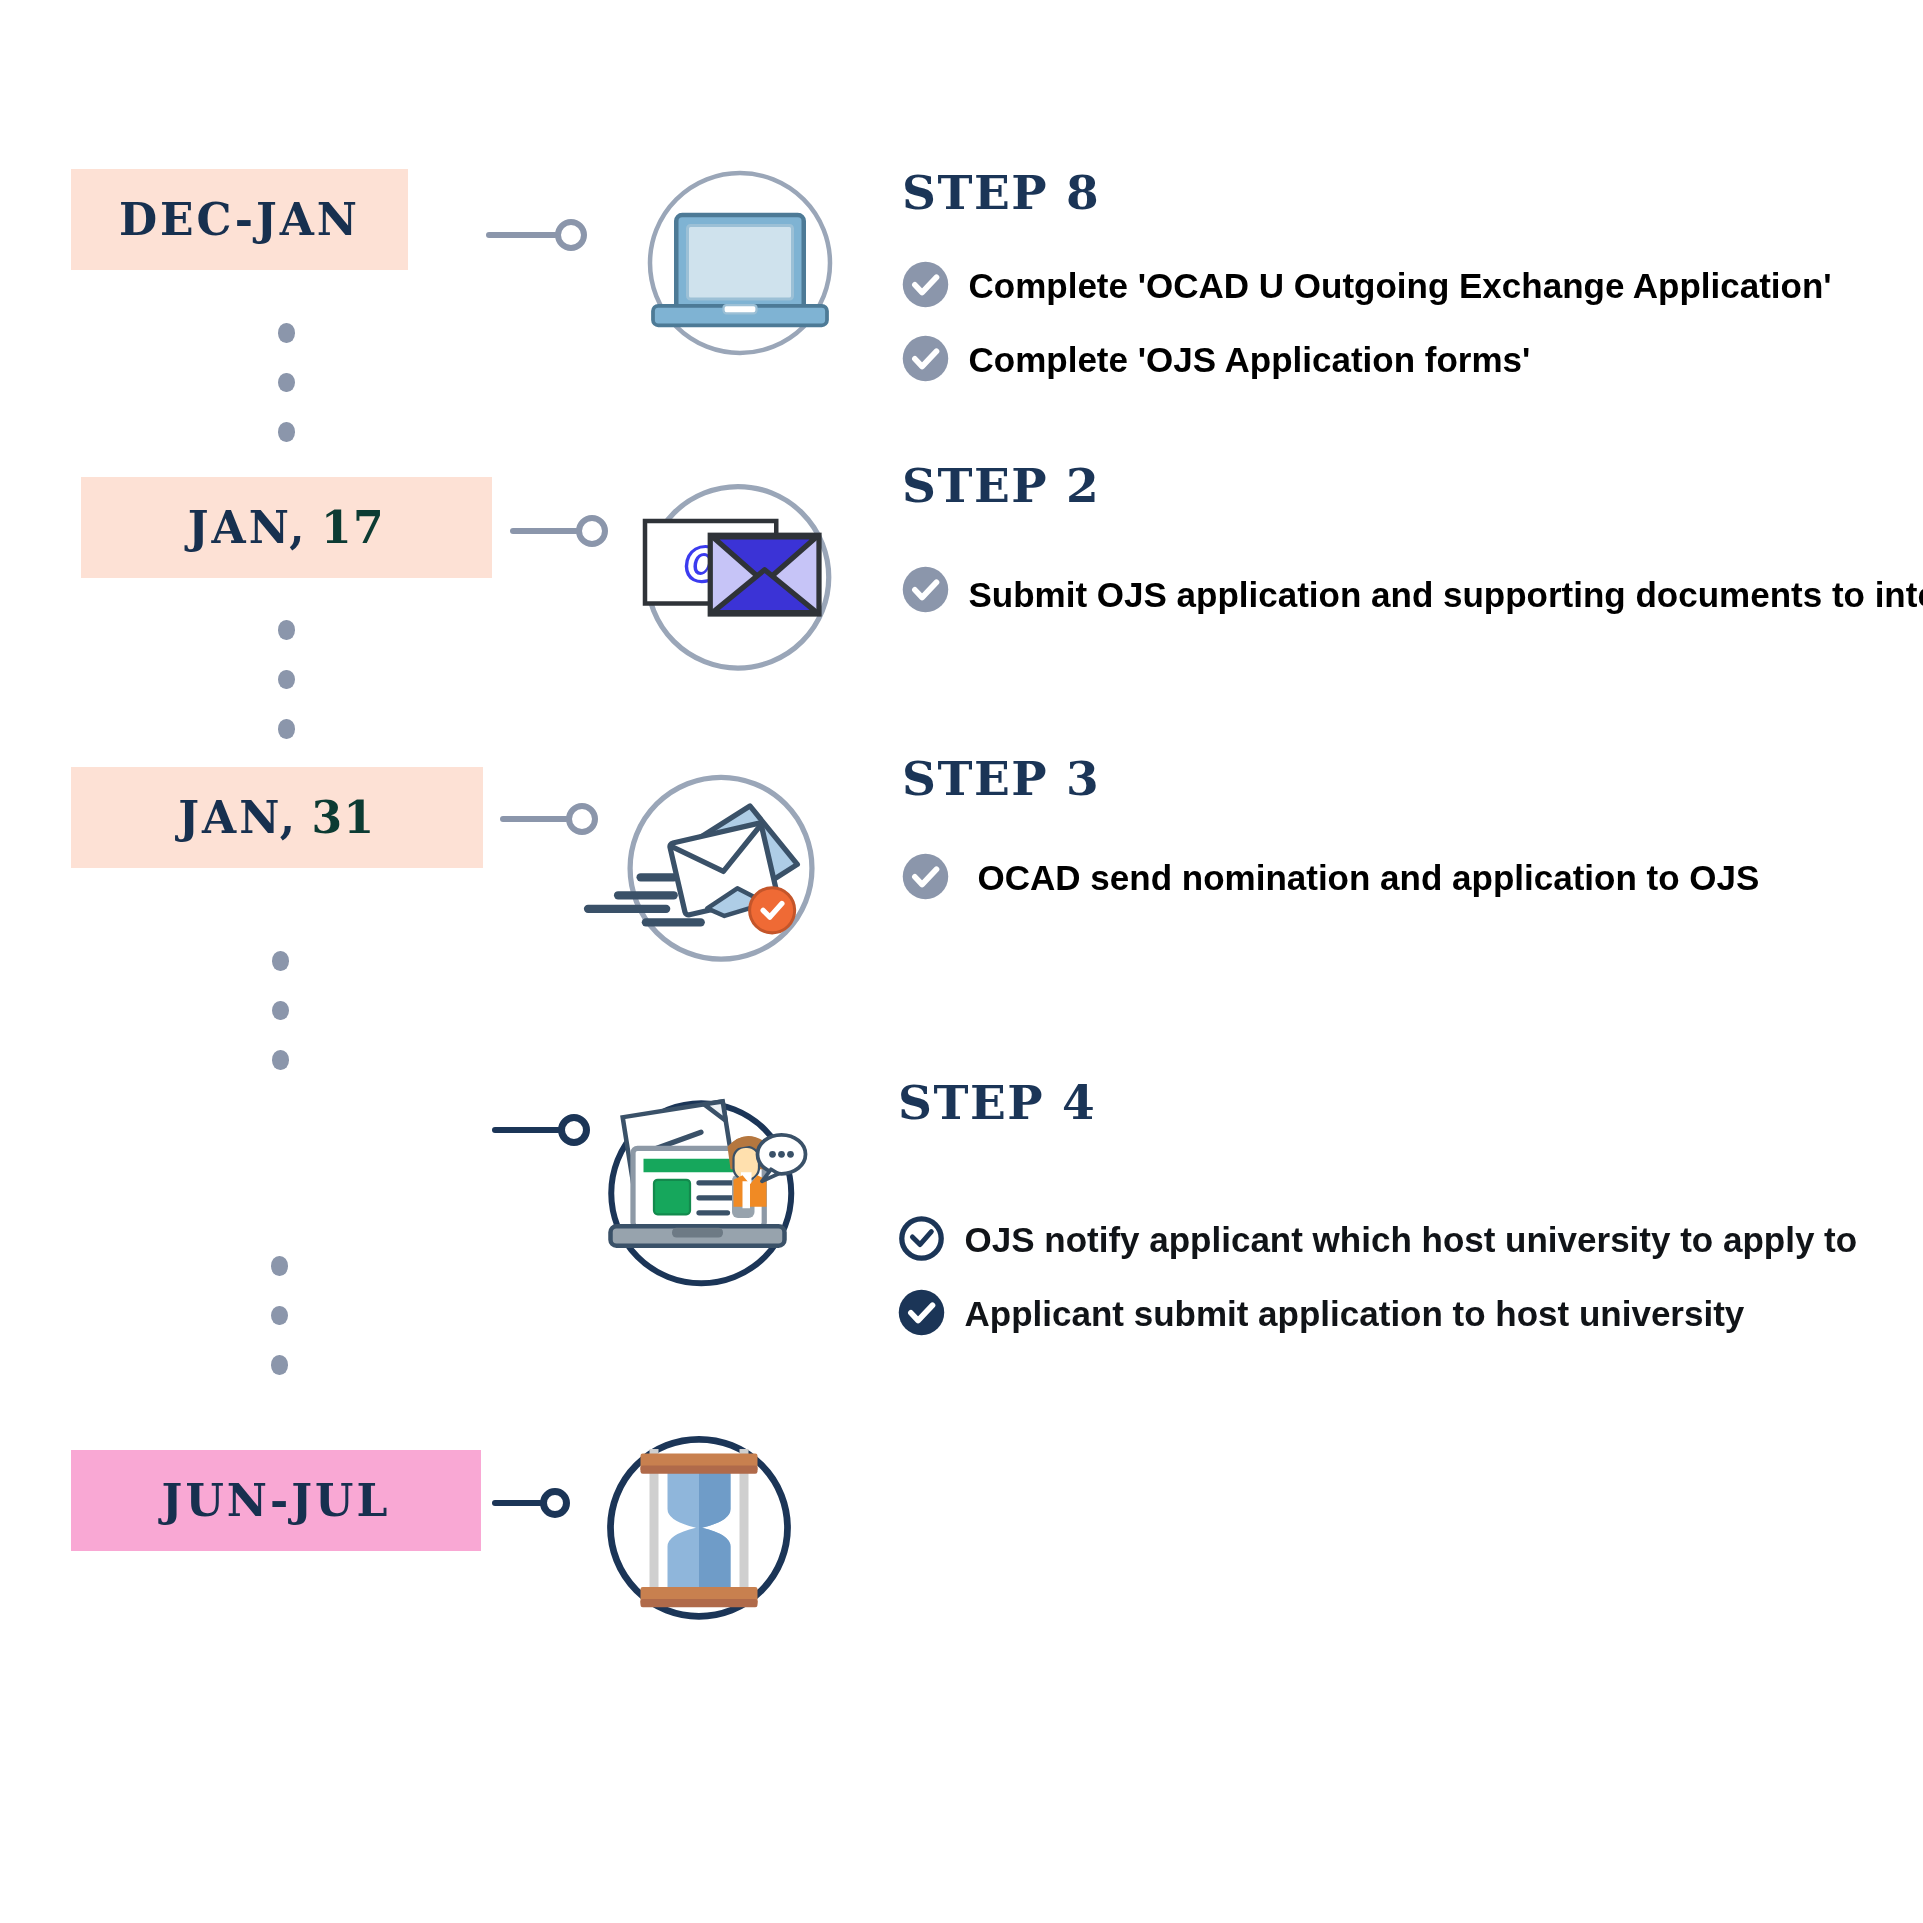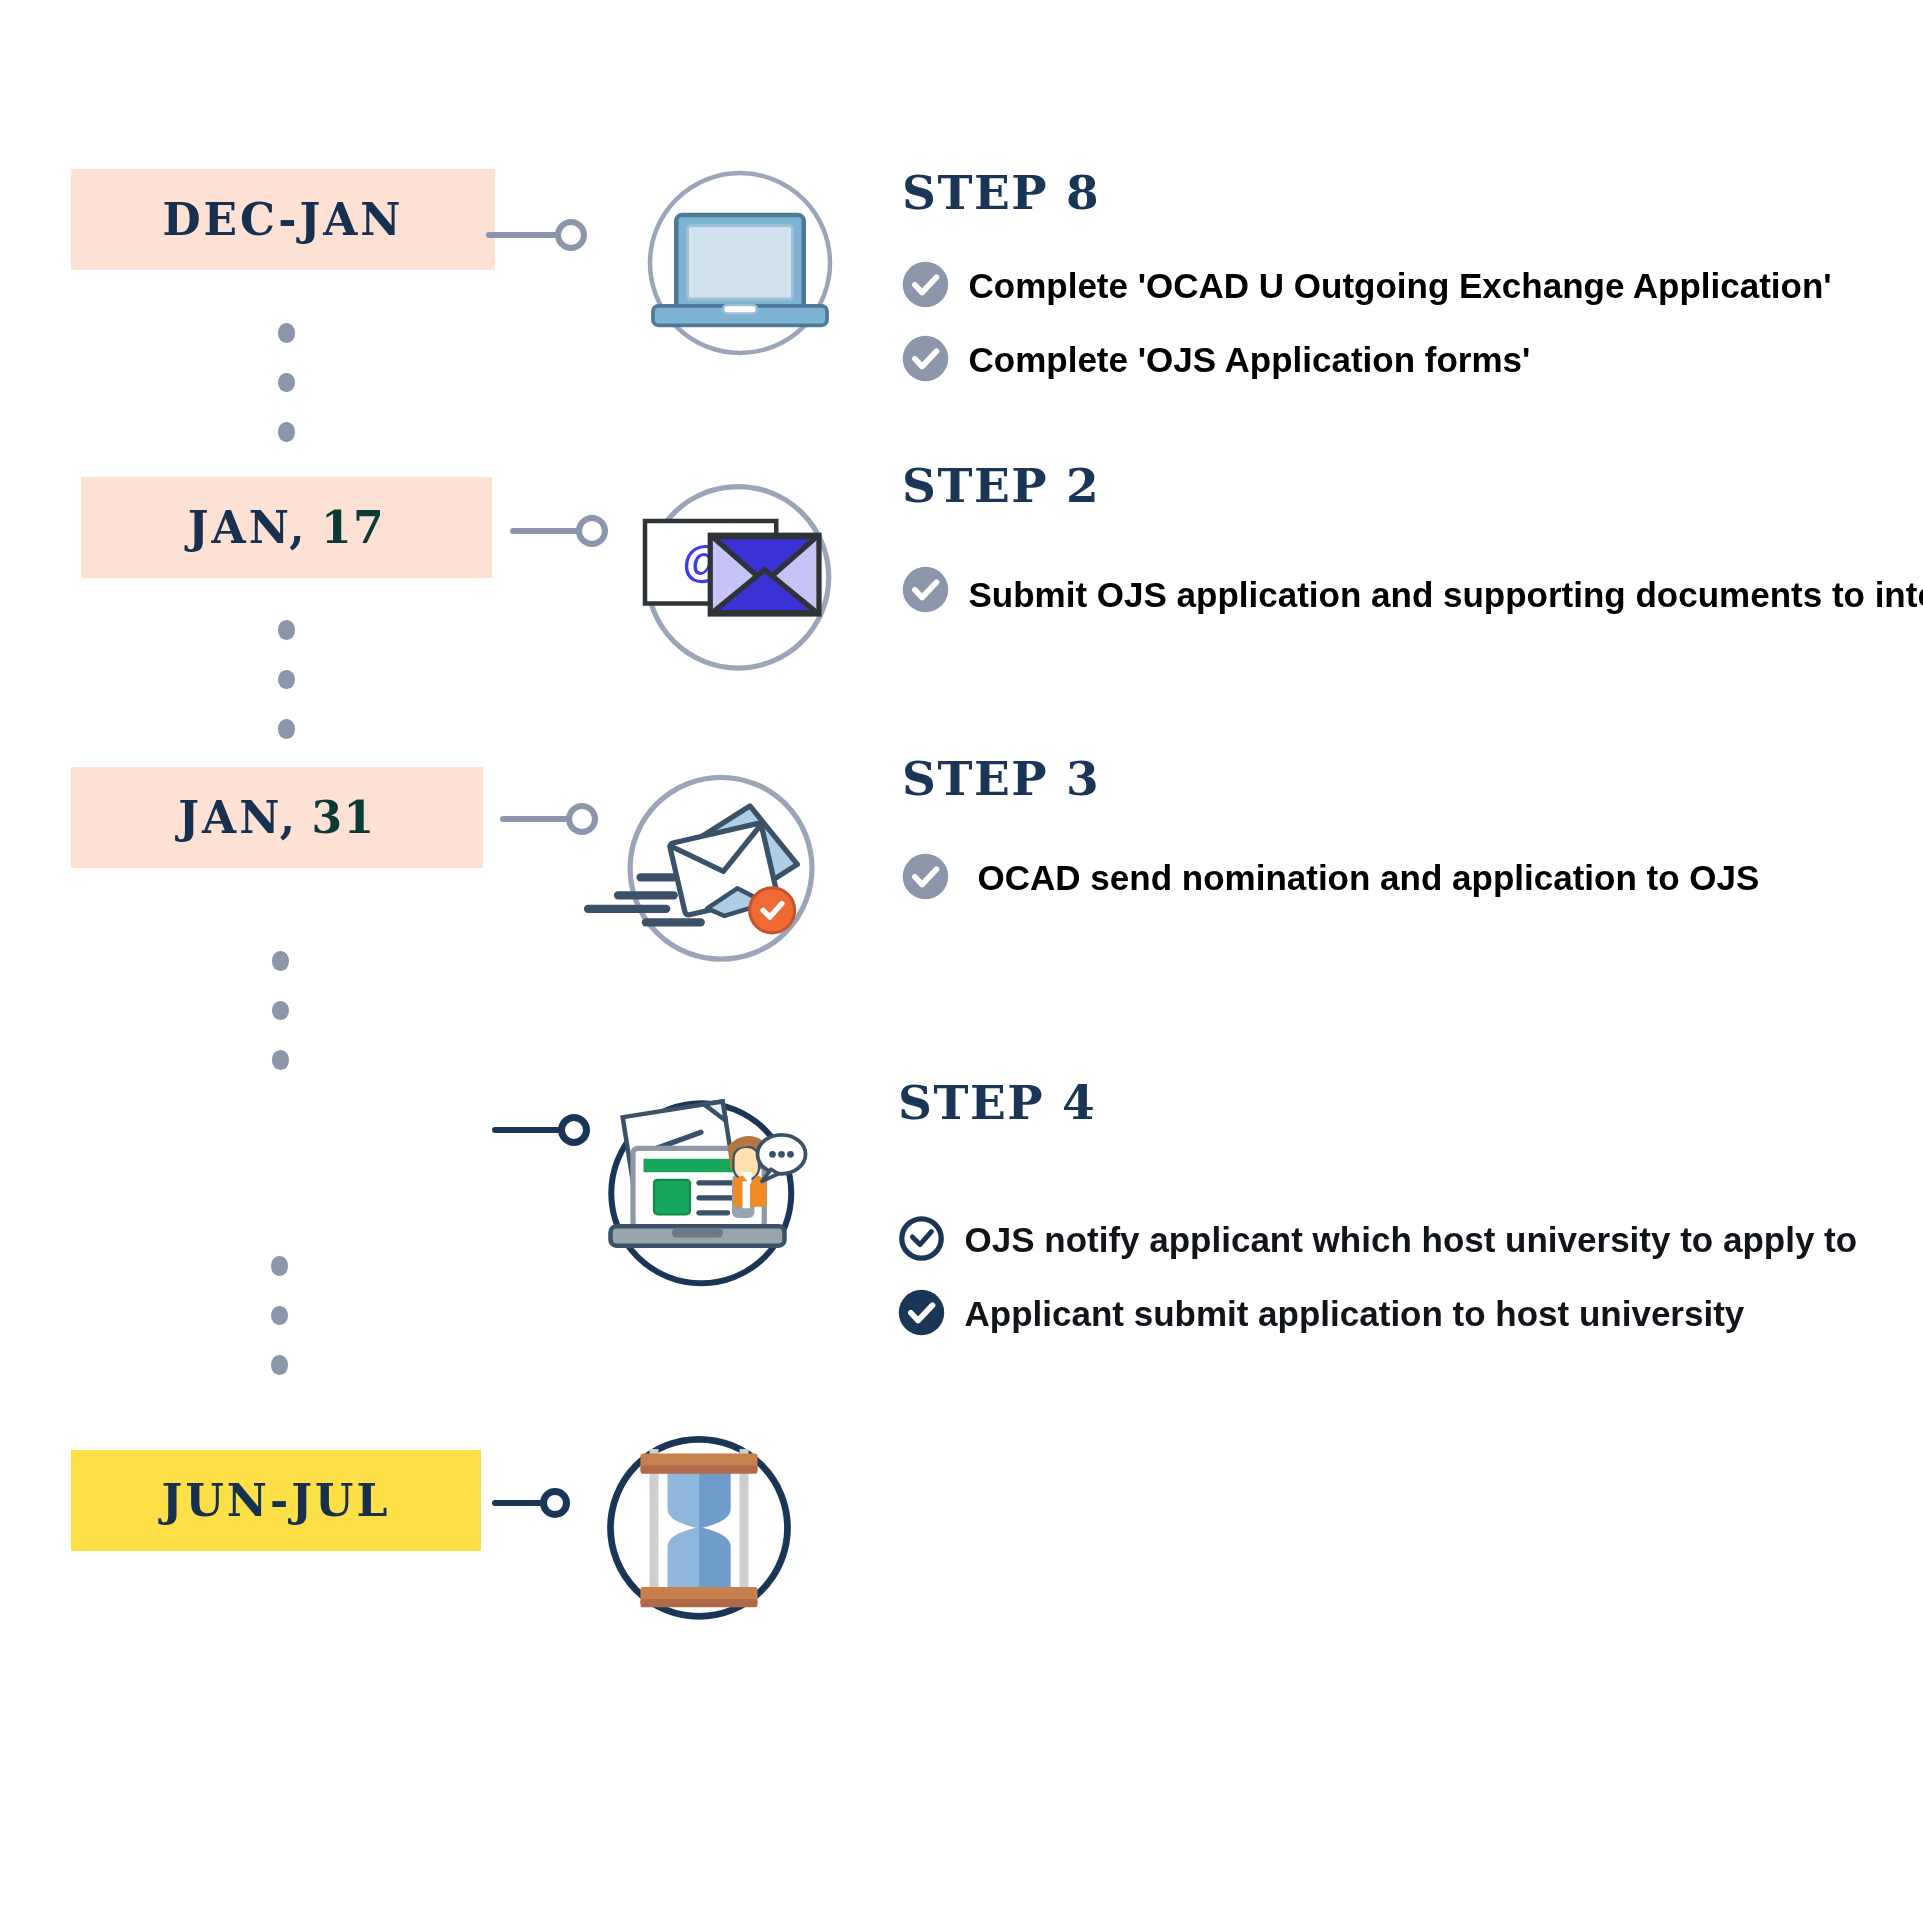--- a/index.html
+++ b/index.html
@@ -72,21 +72,21 @@
     white-space:nowrap;
   }
   .bullet.dark .btext{color:#111418;font-weight:600;}
   .wrap2{white-space:normal;max-width:947px;}
 </style>
 </head>
 <body>
 
 <div id="stage">
 
-  <div class="badge" style="left:71px;top:169px;width:424px;height:101px;background:#fde1d5;font-size:44px;">
+  <div class="badge" style="left:71px;top:169px;width:337px;height:101px;background:#fde1d5;font-size:44px;">
     <span>DEC-JAN</span>
   </div>
   <div class="conn" style="left:486px;top:219px;">
     <div class="bar" style="width:72px;background:#8b96ab;"></div>
     <div class="ring" style="width:32px;height:32px;border:6.8px solid #8b96ab;margin-left:-3px;"></div>
   </div>
   <div class="dots" style="left:278px;top:323px;">
     <i></i>
       <i></i>
       <i></i>
@@ -286,21 +286,21 @@
           <svg width="47" height="47" viewBox="0 0 62 62">
               <circle cx="31" cy="31" r="30" fill="#1b3557"></circle>
               <path d="M17 31.5 L26.5 41.5 L45.5 21.5" fill="none" stroke="#ffffff" stroke-width="7.5" stroke-linecap="round" stroke-linejoin="round"></path>
             </svg>
         </span>
         <span class="btext">Applicant submit application to host university</span>
       </li>
     </ul>
   </div>
 
-  <div class="badge" style="left:71px;top:1450px;width:410px;height:101px;background:#fde047;font-size:44px;">
+  <div class="badge" style="left:71px;top:1450px;width:410px;height:101px;background:#f9a8d4;font-size:44px;">
     <span>JUN-JUL</span>
   </div>
   <div class="conn" style="left:492px;top:1488px;">
     <div class="bar" style="width:51px;background:#1b3557;"></div>
     <div class="ring" style="width:30px;height:30px;border:7.5px solid #1b3557;margin-left:-3px;"></div>
   </div>
 
   <div class="illus" style="left:594px;top:1428px;">
     <svg width="210" height="210" viewBox="0 0 280 280">
       <circle cx="140" cy="133" r="118" fill="none" stroke="#1b3557" stroke-width="9"></circle>

